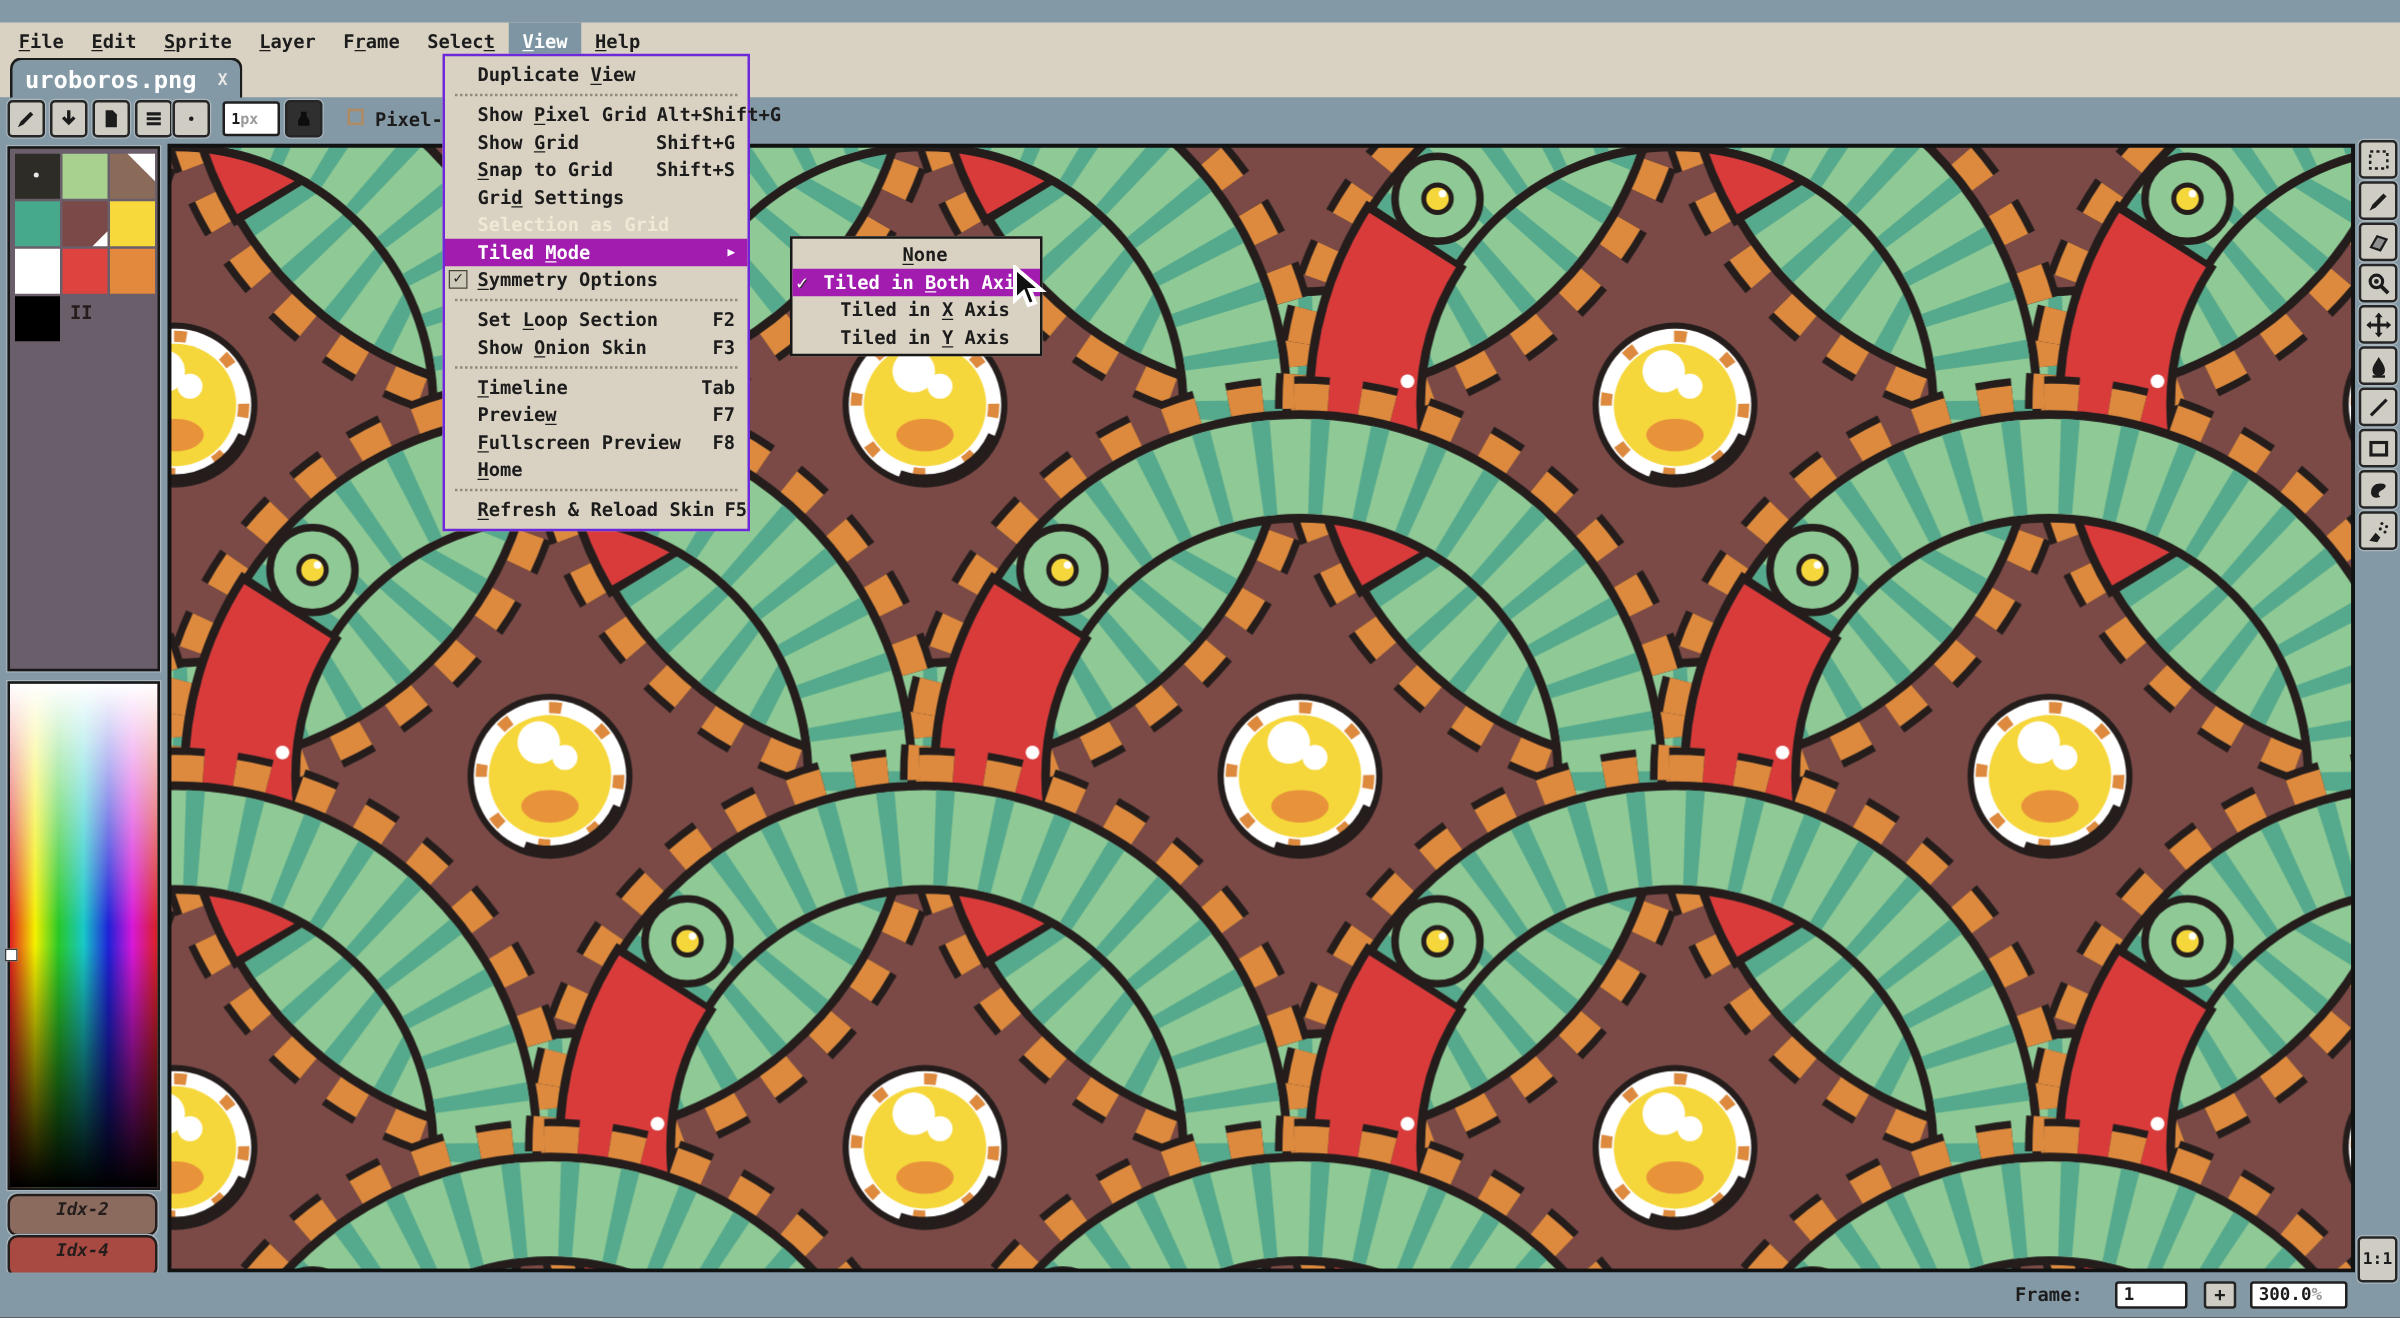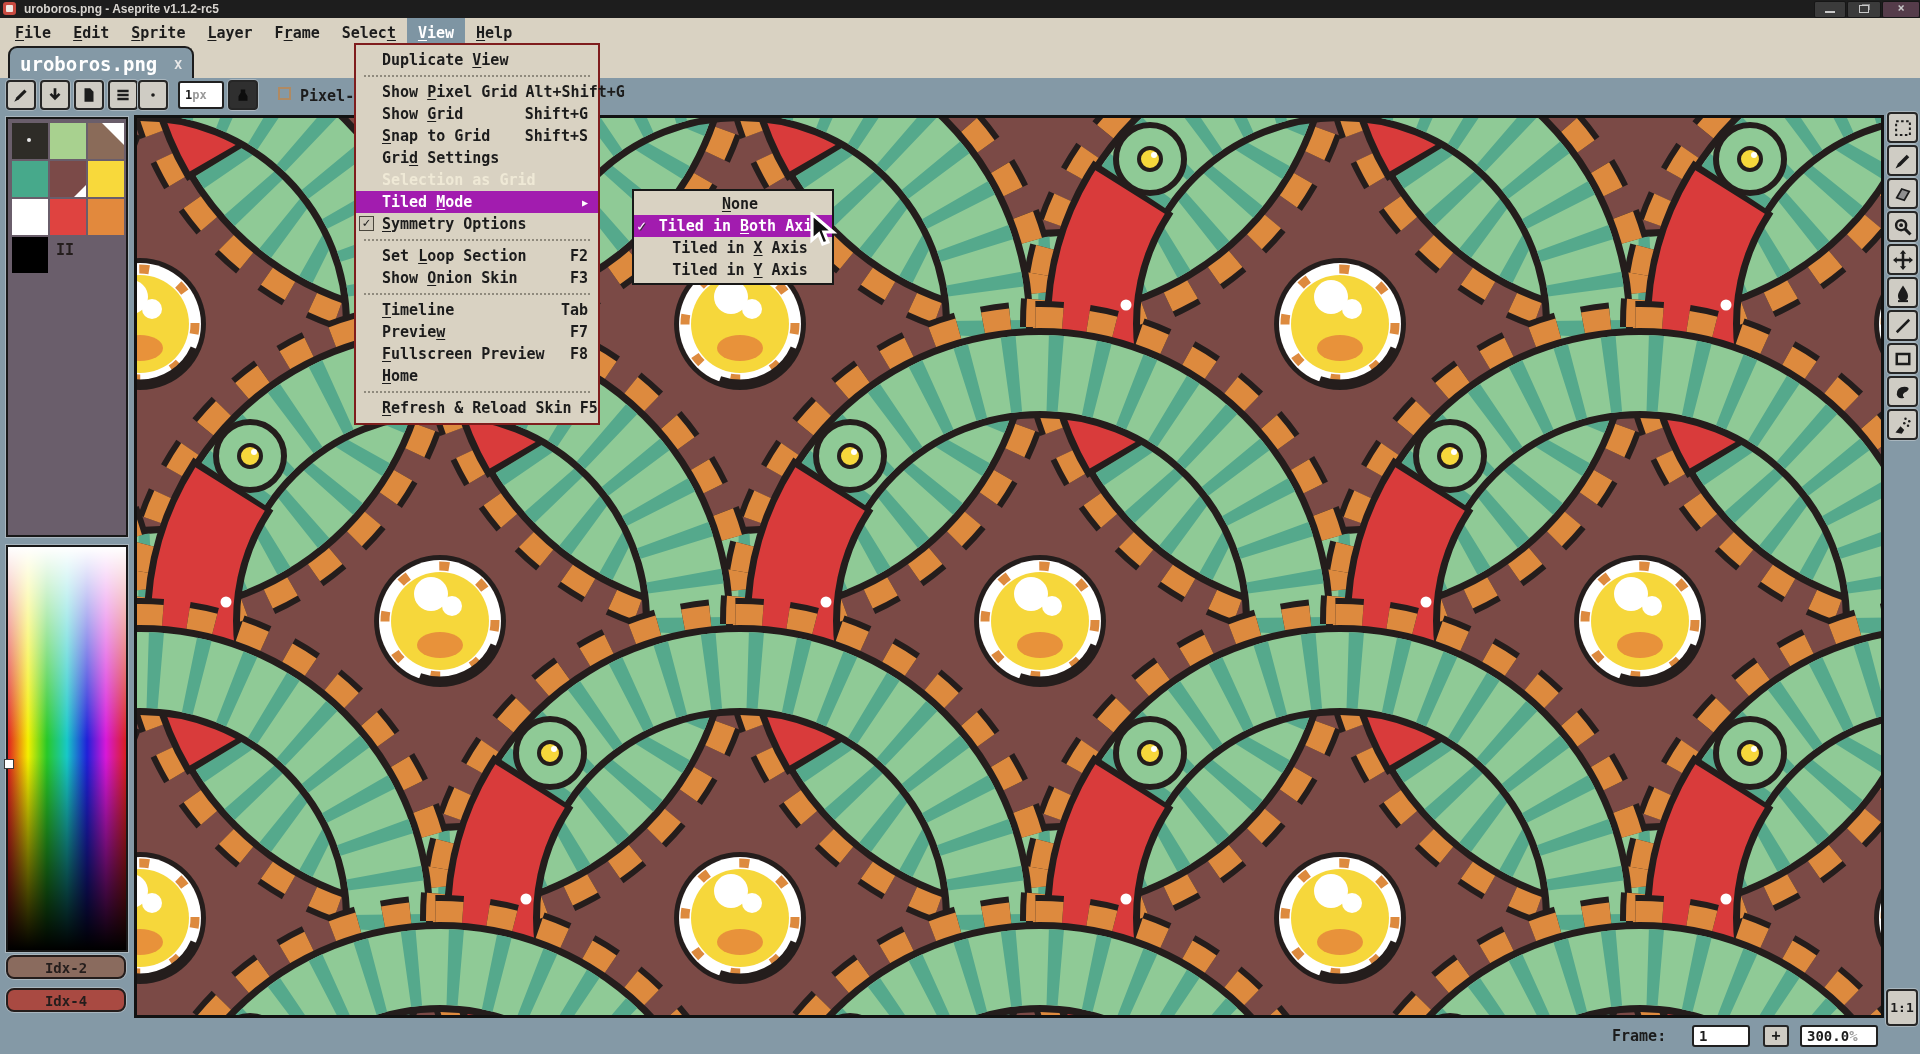--- a/index.html
+++ b/index.html
@@ -64,23 +64,23 @@
   .fg-dot{position:absolute;left:15px;top:15px;width:4px;height:4px;background:#e8e8e8;border-radius:50%;}
 
   #spectrum{left:6px;top:545px;width:122px;height:407px;
        background:
          linear-gradient(to bottom, rgba(255,255,255,1) 0%, rgba(255,255,255,0) 48%),
          linear-gradient(to bottom, rgba(0,0,0,0) 52%, rgba(0,0,0,1) 100%),
          linear-gradient(to right,#e02020 0%,#f4f000 17%,#28c828 33%,#18c8c8 50%,#2020d8 67%,#d818d8 83%,#d82020 100%);}
   #spectrum-marker{left:-4px;top:212px;width:10px;height:10px;background:#fff;
        border:1px solid #3a3a3a;box-sizing:border-box;}
 
-  .idx-btn{left:6px;width:120px;height:24px;border:2px solid #241d1c;border-radius:8px;
+  .idx-btn{left:6px;width:120px;height:34px;border:2px solid #241d1c;border-radius:8px;
        box-shadow:0 0 0 1px #a9b6be;box-sizing:border-box;text-align:center;
-       line-height:22px;font-size:14px;color:#241d1c;}
+       line-height:22px;font-size:14px;color:#241d1c;font-style:italic;}
   #idx-fg{top:955px;}
   #idx-bg{top:988px;}
 
   
   #canvas{left:134px;top:115px;width:1750px;height:903px;background:#121212;
        padding:3px;box-sizing:border-box;}
   #canvas svg{display:block;width:1744px;height:897px;}
 
   
   .tbtn{left:1887px;width:31px;height:31px;background:#cfccc4;border:2px solid #262626;
@@ -97,21 +97,21 @@
   #zoom-input{left:1800px;width:78px;}
   #zoom-input .suffix{color:#9a9a9a;}
   #add-frame{left:1763px;top:7px;width:26px;height:22px;background:#cfccc4;
        border:2px solid #262626;border-radius:3px;box-sizing:border-box;text-align:center;
        line-height:18px;font-size:15px;color:#1c1c1c;}
   #zoom-ratio{left:1886px;top:989px;width:32px;height:37px;background:#cfccc4;
        border:2px solid #262626;border-radius:4px;box-shadow:0 0 0 1px #a9b6be;
        box-sizing:border-box;text-align:center;line-height:33px;font-size:13px;color:#1c1c1c;}
 
   
-  #view-menu{left:354px;top:43px;width:246px;background:#d9d2c2;border:2px solid #7f1d1d;
+  #view-menu{left:354px;top:43px;width:246px;background:#d9d2c2;border:2px solid #6d28d9;
        box-sizing:border-box;padding:4px 0;z-index:10;}
   .mi{position:relative;height:22px;display:flex;align-items:center;
        padding:0 10px 0 26px;font-size:15px;color:#1c1c1c;}
   .mi .lbl{flex:1;white-space:pre;}
   .mi .sc{margin-left:8px;}
   .mi.hl{background:#a21caf;color:#fff;}
   .mi.dis{color:#efe9d6;}
   .msep{border-top:2px dotted #8f8a7d;margin:4px 8px;}
   .mi .arrow{font-size:10px;}
   .mi-checkbox{position:absolute;left:3px;top:3px;width:15px;height:15px;background:#cfc9ba;
@@ -124,31 +124,20 @@
        text-shadow:1px 1px 0 #333;}
 
   
   #cursor{left:808px;top:212px;z-index:30;}
 </style>
 </head>
 <body>
 
 <div id="app">
 
-  <div class="abs" id="titlebar">
-    <div class="abs" id="app-icon"></div>
-    <div class="abs" id="window-title">uroboros.png - Aseprite v1.1.2-rc5</div>
-    <div class="abs winbtn" id="min-btn">
-        <span></span>
-      </div>
-    <div class="abs winbtn" id="restore-btn">
-        <span></span>
-      </div>
-    <div class="abs winbtn" id="close-btn">×</div>
-  </div>
 
   <div class="abs" id="topband"></div>
   <div class="abs" id="menubar">
     <div class="mb-item"><span class="mn">F</span><span>ile</span></div>
     <div class="mb-item"><span class="mn">E</span><span>dit</span></div>
     <div class="mb-item"><span class="mn">S</span><span>prite</span></div>
     <div class="mb-item"><span class="mn">L</span><span>ayer</span></div>
     <div class="mb-item"><span>F</span><span class="mn">r</span><span>ame</span></div>
     <div class="mb-item"><span>Selec</span><span class="mn">t</span></div>
     <div class="mb-item active"><span class="mn">V</span><span>iew</span></div>

